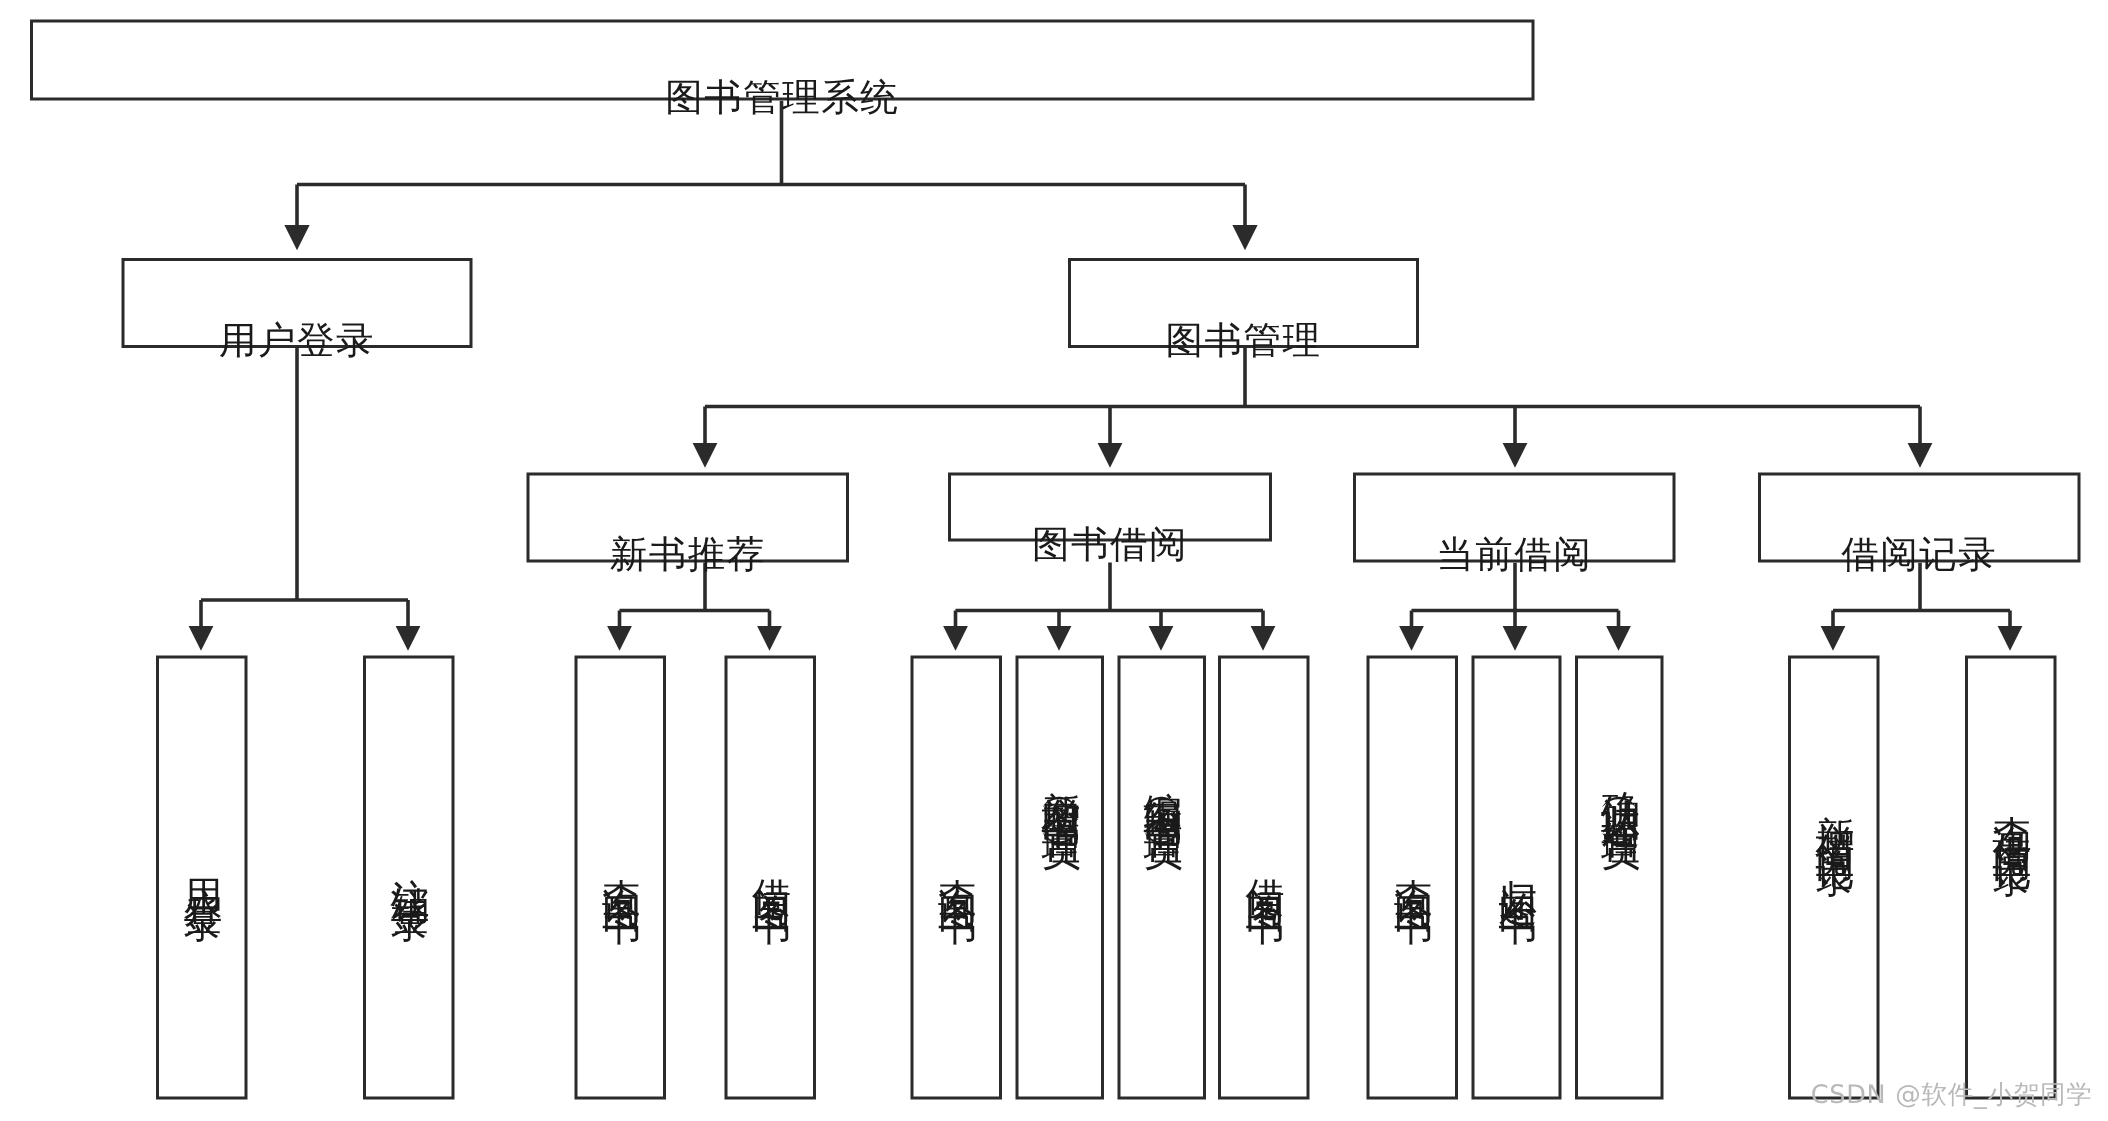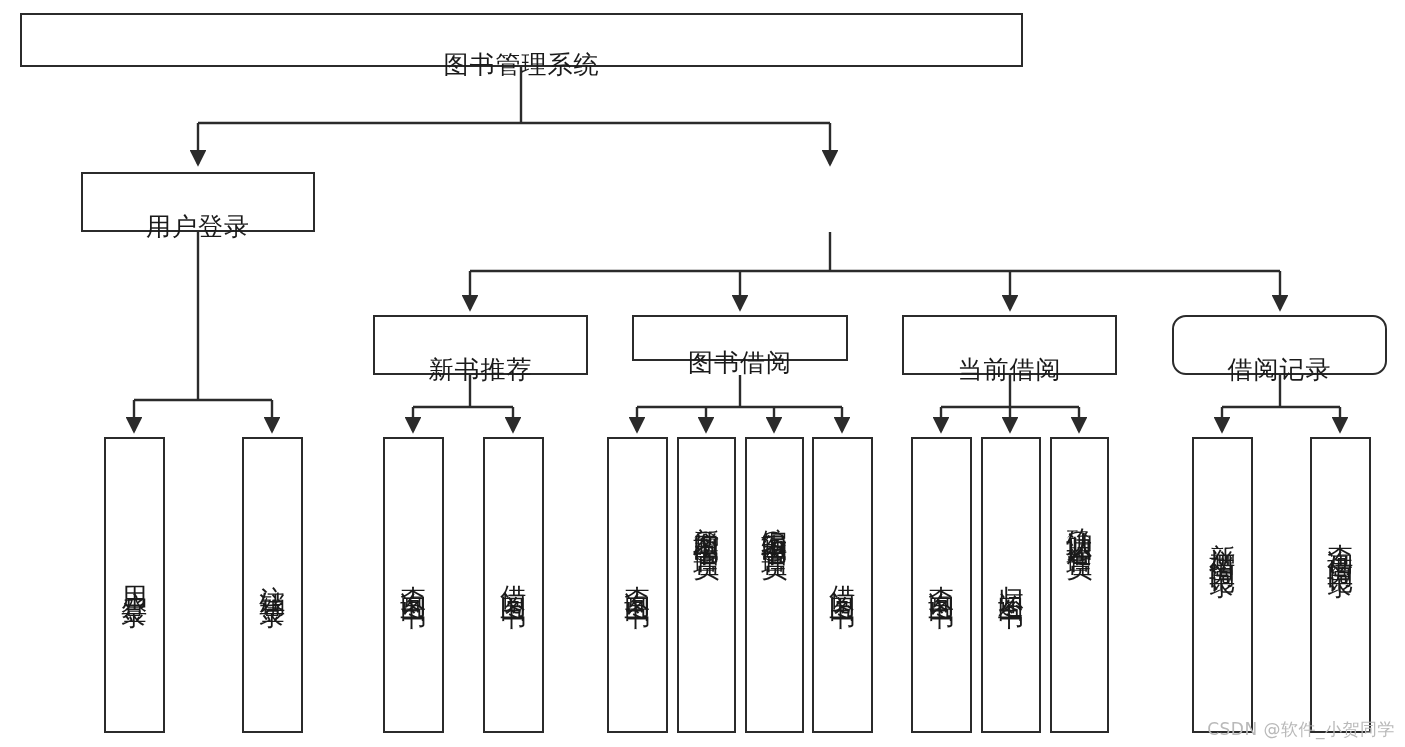--- a/index.html
+++ b/index.html
@@ -117,31 +117,34 @@
     </g>
   </svg>
 
   <div class="node h root" style="left:20px;top:13px;width:1003px;height:54px;">
     <span class="lbl">图书管理系统</span>
   </div>
 
   <div class="node h" style="left:81px;top:172px;width:234px;height:60px;">
     <span class="lbl">用户登录</span>
   </div>
+  <div class="node h" style="left:712px;top:172px;width:234px;height:60px;">
+    <span class="lbl">图书管理</span>
+  </div>
 
-  <div class="node h" style="left:373px;top:315px;width:215px;height:60px;">
+  <div class="node h" style="left:351px;top:315px;width:215px;height:60px;">
     <span class="lbl">新书推荐</span>
   </div>
   <div class="node h" style="left:632px;top:315px;width:216px;height:46px;">
     <span class="lbl">图书借阅</span>
   </div>
   <div class="node h" style="left:902px;top:315px;width:215px;height:60px;">
     <span class="lbl">当前借阅</span>
   </div>
-  <div class="node h" style="left:1172px;top:315px;width:215px;height:60px;border-radius:14px;">
+  <div class="node h" style="left:1172px;top:315px;width:215px;height:60px;">
     <span class="lbl">借阅记录</span>
   </div>
 
   <div class="node v pad-lg" style="left:104px;top:437px;width:61px;height:296px;">
     <span class="lbl">用户登录</span>
   </div>
   <div class="node v pad-lg" style="left:242px;top:437px;width:61px;height:296px;">
     <span class="lbl">注销登录</span>
   </div>
 

